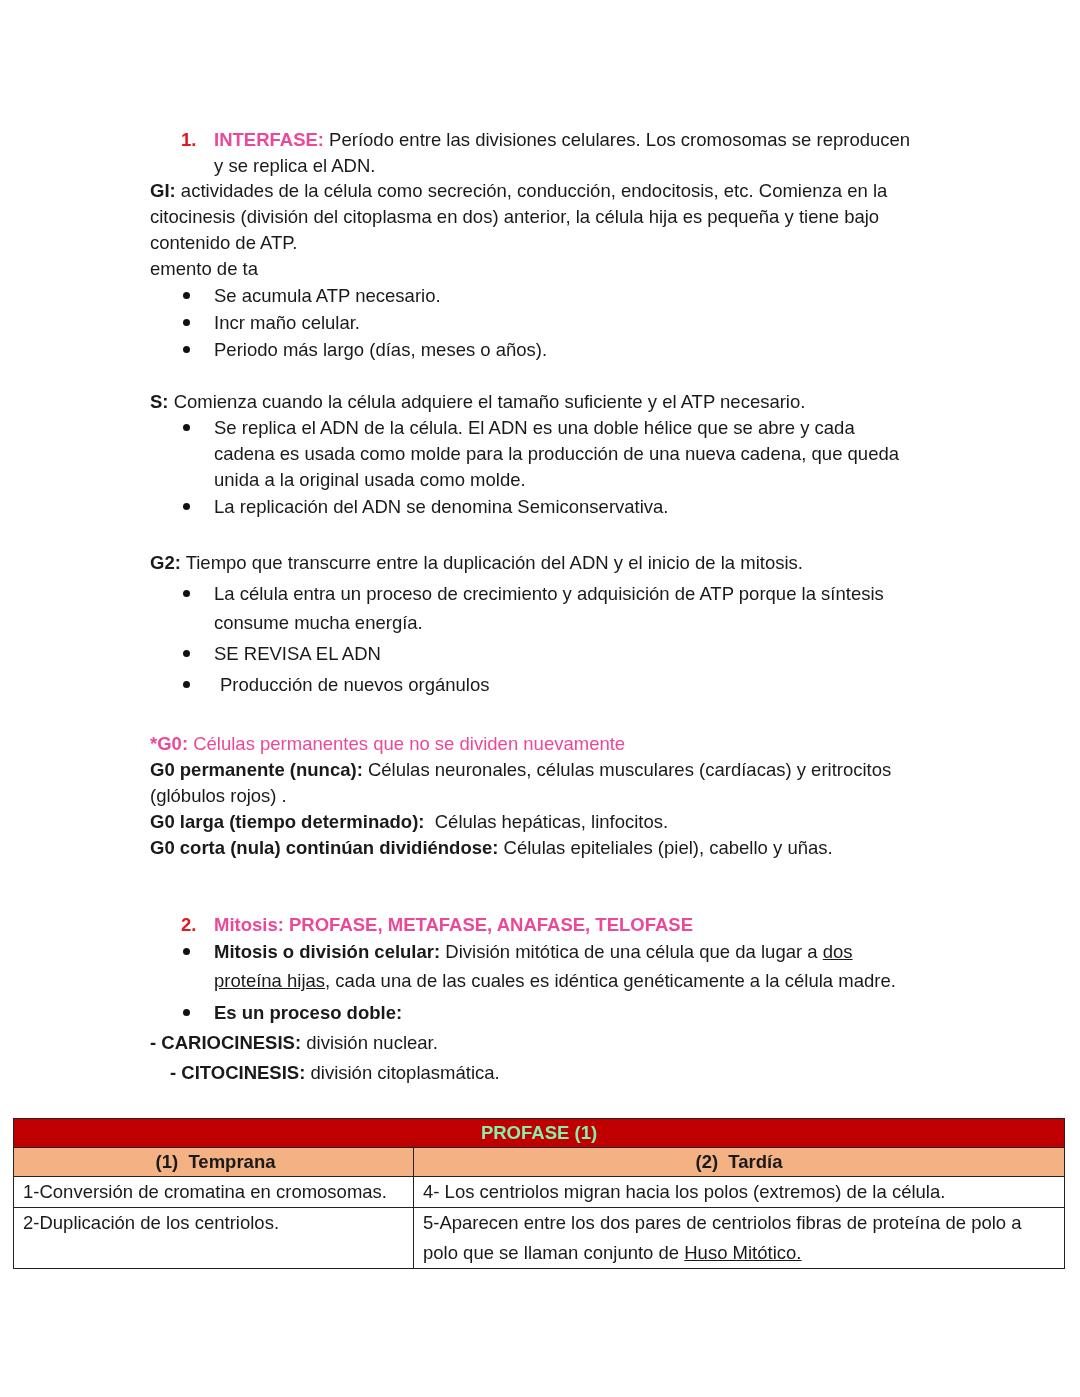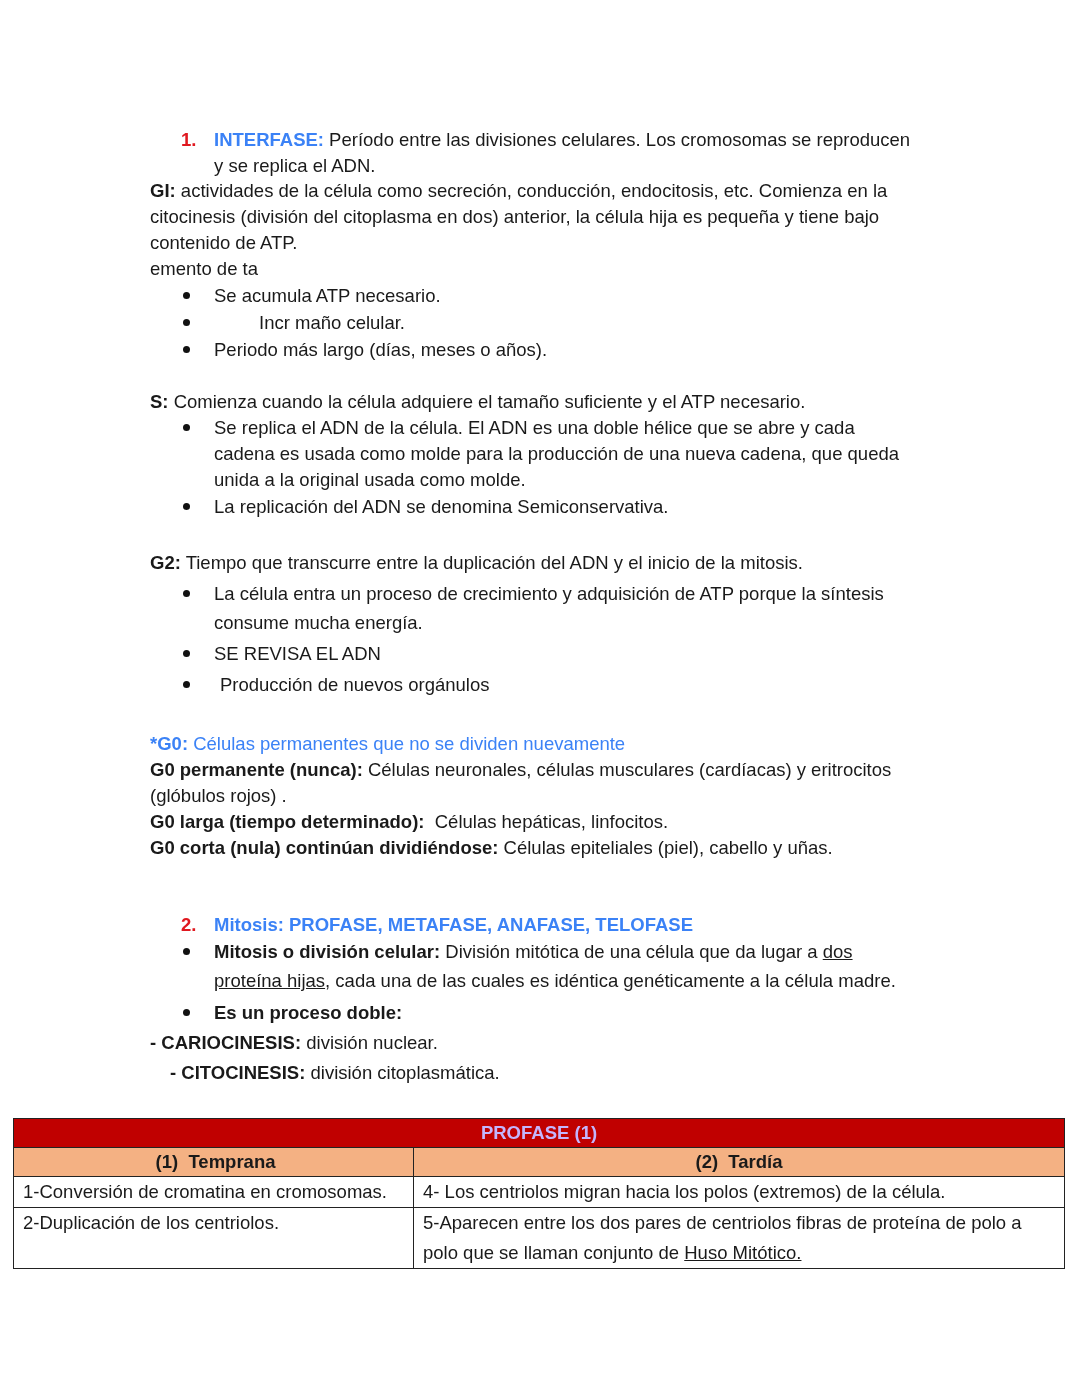--- a/index.html
+++ b/index.html
@@ -21,21 +21,21 @@
       left: 0; top: 0;
       width: 1080px;
       height: 1397px;
     }
     .line {
       position: absolute;
       white-space: nowrap;
       line-height: 26px;
     }
     .b { font-weight: bold; }
-    .red { color: #3b82f6; }
+    .red { color: #ec4899; }
     .u { text-decoration: underline; }
     .num {
       position: absolute;
       font-weight: bold;
       color: #e0181f;
       line-height: 26px;
     }
     .bullet {
       position: absolute;
       width: 7px;
@@ -54,21 +54,21 @@
       font-size: 18.5px;
     }
     .tbl td, .tbl th {
       border: 1.5px solid #222;
       padding: 0 9px;
       vertical-align: top;
       line-height: 30px;
     }
     .tbl .h1 {
       background: #c00000;
-      color: #c4b5fd;
+      color: #86efac;
       font-weight: bold;
       text-align: center;
       height: 28px;
       line-height: 28px;
     }
     .tbl .h2 {
       background: #f4b183;
       color: #1a1a1a;
       font-weight: bold;
       text-align: center;
@@ -92,21 +92,21 @@
   <div class="line" style="left:150px; top:178px;text-align:right;">
     <span class="b">GI:</span><span> actividades de la célula como secreción, conducción, endocitosis, etc. Comienza en la</span>
   </div>
   <div class="line" style="left:150px; top:204px;">citocinesis (división del citoplasma en dos) anterior, la célula hija es pequeña y tiene bajo</div>
   <div class="line" style="left:150px; top:230px;">contenido de ATP.</div>
   <div class="line" style="left:150px; top:256px;">emento de ta</div>
 
   <span class="bullet" style="left:183px; top:292px;"></span>
   <div class="line" style="left:214px; top:283px;">Se acumula ATP necesario.</div>
   <span class="bullet" style="left:183px; top:319px;"></span>
-  <div class="line" style="left:214px; top:310px;margin-left:45px;">Incr maño celular.</div>
+  <div class="line" style="left:214px; top:310px;">Incr maño celular.</div>
   <span class="bullet" style="left:183px; top:346px;"></span>
   <div class="line" style="left:214px; top:337px;">Periodo más largo (días, meses o años).</div>
 
   <div class="line" style="left:150px; top:389px;">
     <span class="b">S:</span><span> Comienza cuando la célula adquiere el tamaño suficiente y el ATP necesario.</span>
   </div>
   <span class="bullet" style="left:183px; top:424px;"></span>
   <div class="line" style="left:214px; top:415px;">Se replica el ADN de la célula. El ADN es una doble hélice que se abre y cada</div>
   <div class="line" style="left:214px; top:467px;">unida a la original usada como molde.</div>
   <div class="line" style="left:214px; top:441px;">cadena es usada como molde para la producción de una nueva cadena, que queda</div>

